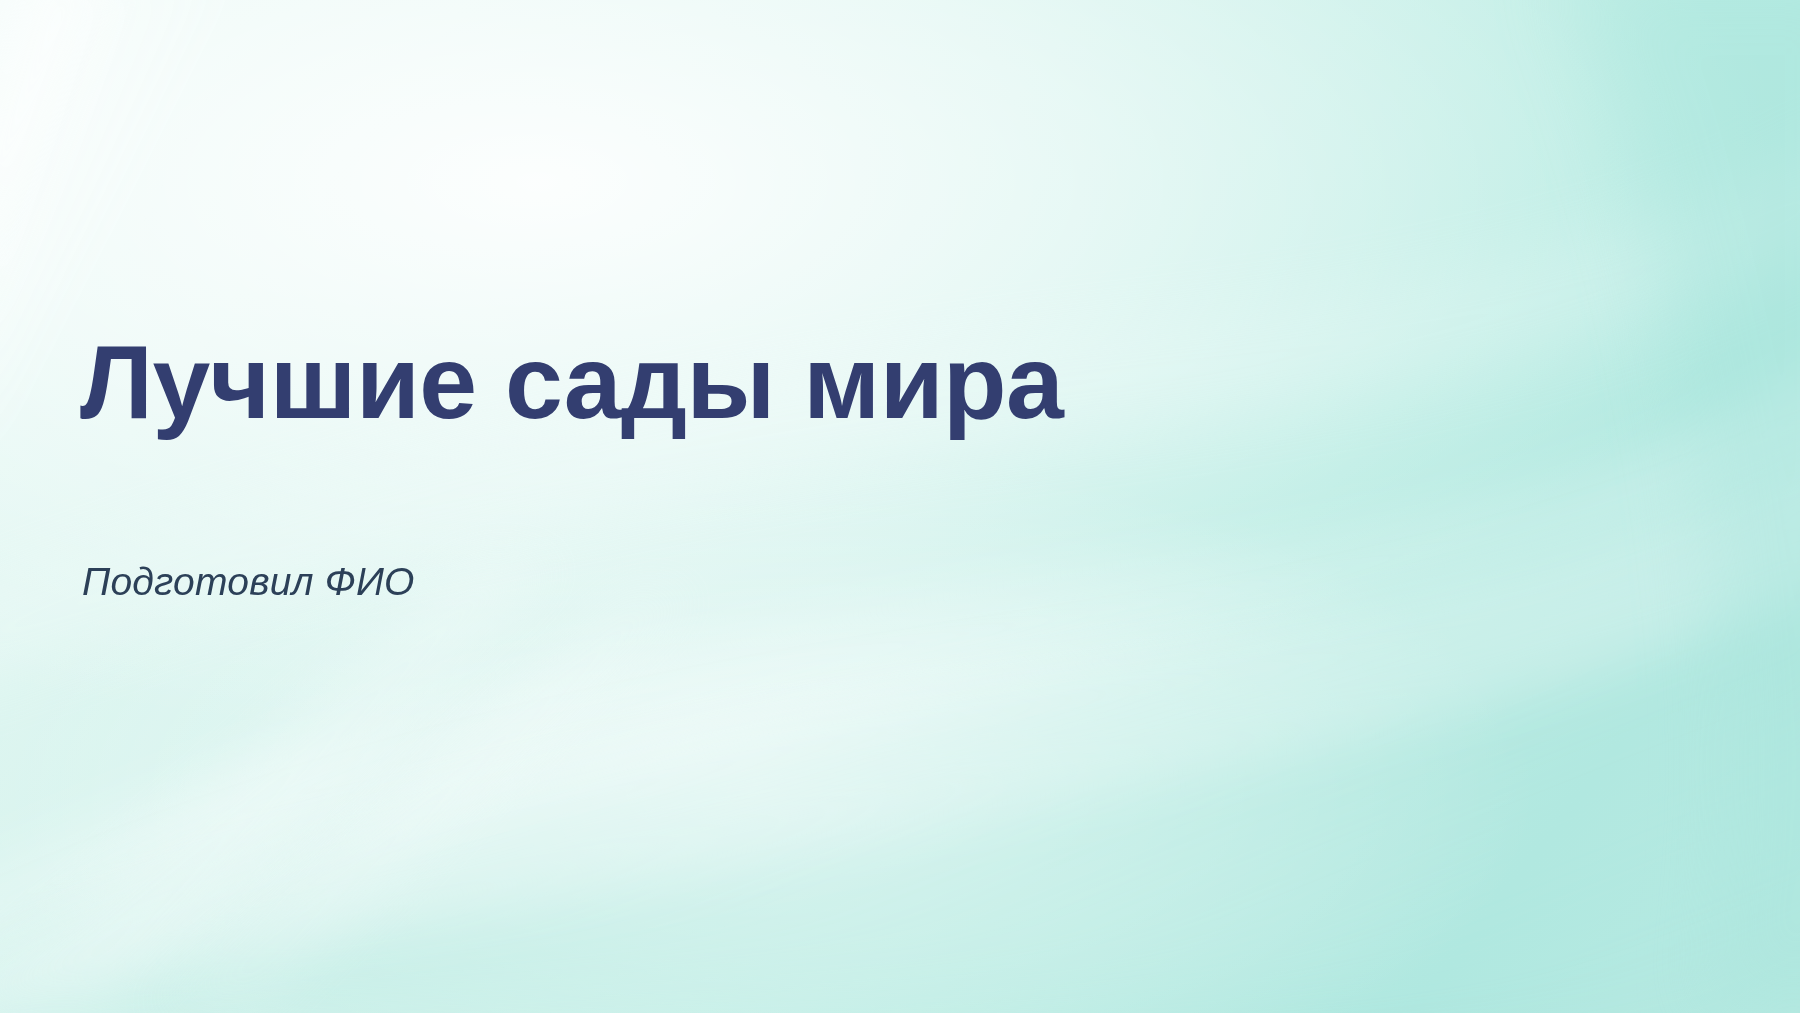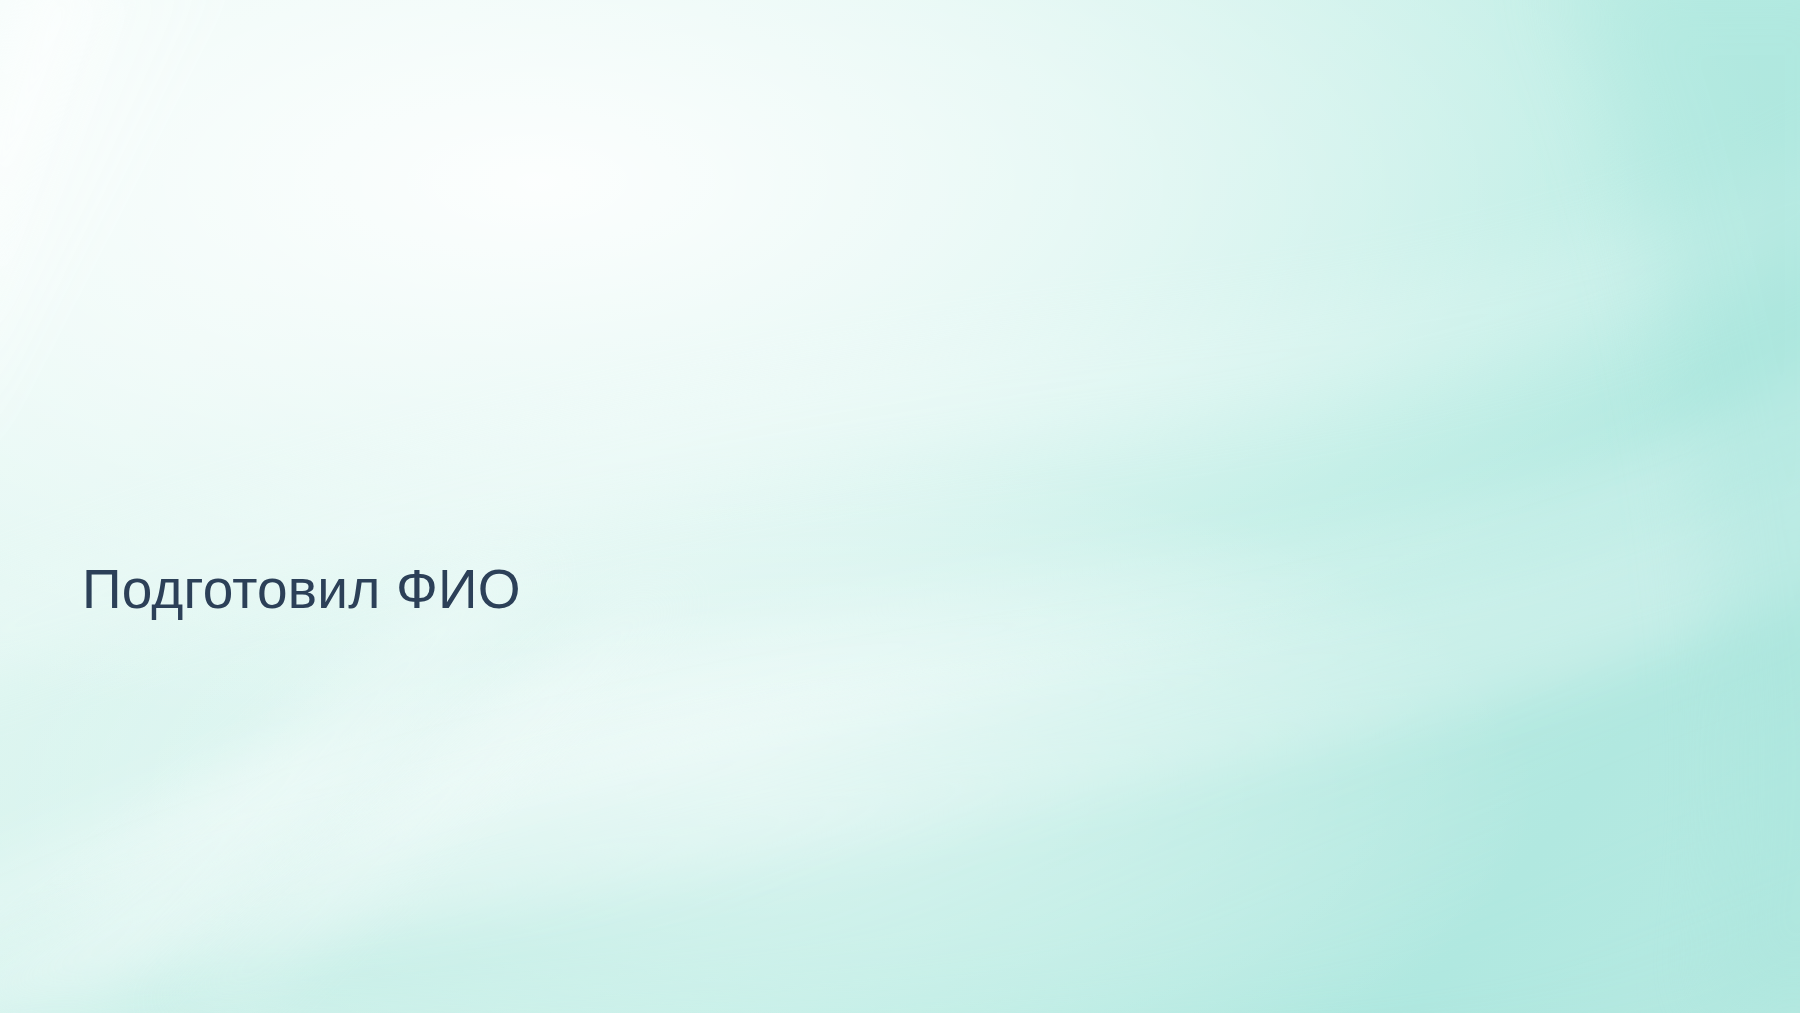--- a/index.html
+++ b/index.html
@@ -55,26 +55,27 @@
     letter-spacing:-0.5px;
     color:#333e70;
     white-space:nowrap;
     text-rendering:optimizeLegibility;
   }
 
   .slide-subtitle{
     position:absolute;
     top:562px;
     left:2px;
-    font-size:55px;
+    font-size:39px;
     line-height:1.0;
     font-weight:400;
     letter-spacing:0.2px;
     color:#2c4058;
     white-space:nowrap;
+    font-style:italic;
   }
 </style>
 </head>
 <body>
 
 <div class="slide">
 
   <svg class="bg-waves" viewBox="0 0 1800 1013" preserveAspectRatio="none" xmlns="http://www.w3.org/2000/svg">
     <defs>
       <linearGradient id="wgA" x1="0" y1="0" x2="1" y2="1">
@@ -119,16 +120,17 @@
     <path d="M -80,620 C 300,470 700,380 1140,330 C 1460,294 1700,230 1880,120 L 1880,210
              C 1680,320 1440,382 1140,420 C 700,474 300,560 -80,700 Z" fill="#ffffff" opacity="0.22" filter="url(#softBlur2)"></path>
 
     <path d="M 1560,-40 L 1880,-40 L 1880,1013 L 1700,1013 C 1760,720 1700,330 1560,-40 Z" fill="#a5e4db" opacity="0.35" filter="url(#softBlur2)"></path>
 
     <path d="M -60,1013 L 120,1013 L 560,560 L 470,560 Z" fill="#ffffff" opacity="0.18" filter="url(#softBlur)"></path>
     <path d="M 140,1013 L 260,1013 L 700,590 L 630,590 Z" fill="#ffffff" opacity="0.13" filter="url(#softBlur)"></path>
   </svg>
 
   <div class="content">
+    <h1 class="slide-title">Лучшие сады мира</h1>
     <p class="slide-subtitle">Подготовил ФИО</p>
   </div>
 
 </div>
 
 </body></html>

